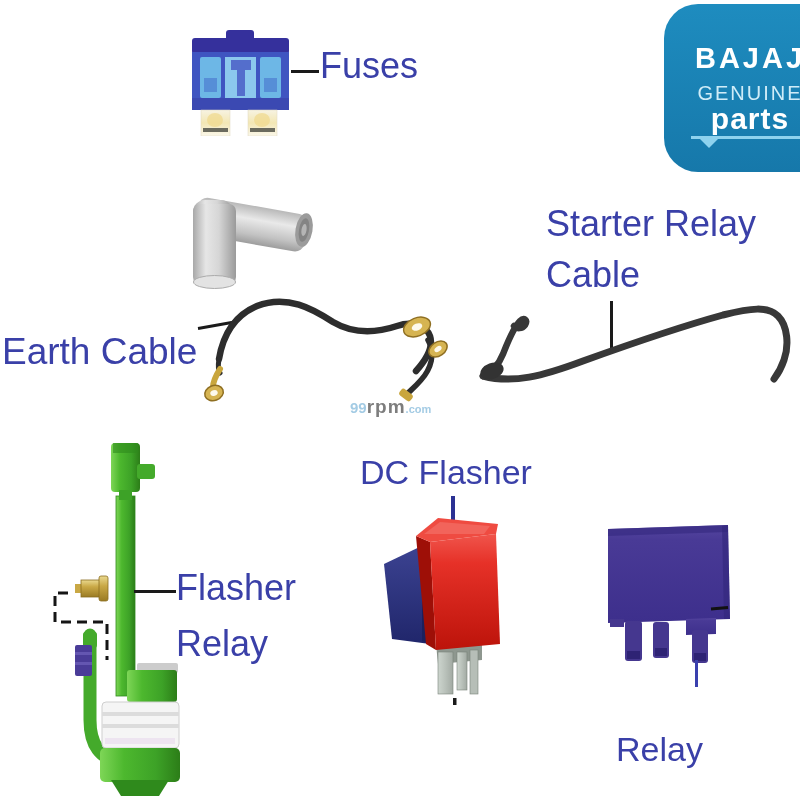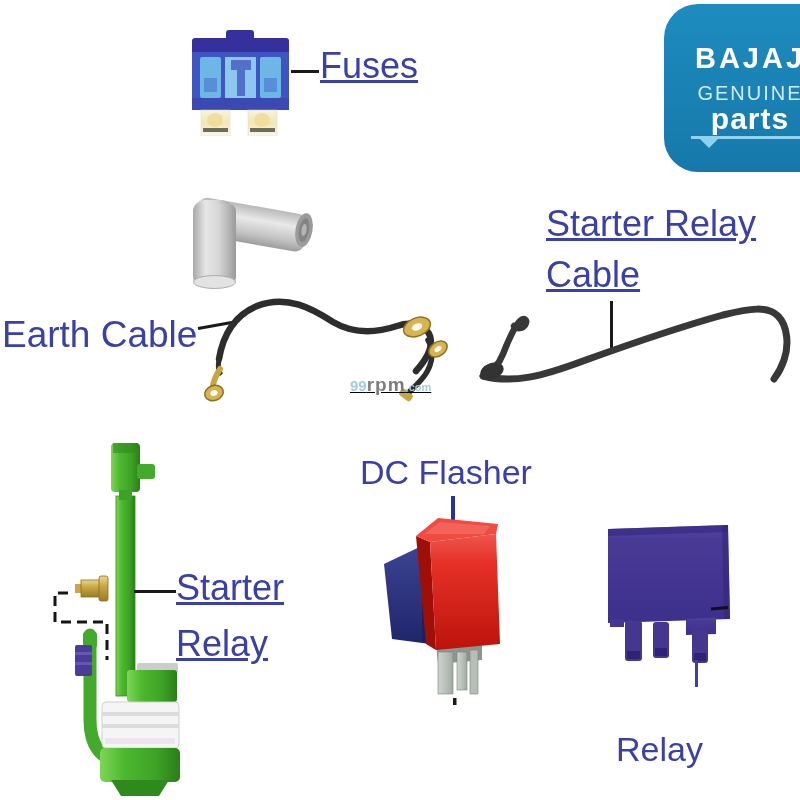--- a/index.html
+++ b/index.html
@@ -1,36 +1,36 @@
 <!DOCTYPE html>
 <html><head>
 <meta charset="utf-8">
 <style>
   html,body{margin:0;padding:0;background:#fff;}
   .canvas{position:relative;width:800px;height:800px;background:#fff;overflow:hidden;
           font-family:"Liberation Sans", sans-serif;}
   .part{position:absolute;}
   .label{position:absolute;color:#3a40a8;white-space:nowrap;line-height:1;}
-  .lbl36{font-size:36px;text-decoration:underline;}
-  .lbl37{font-size:37px;}
+  .lbl36{font-size:36px;}
+  .lbl37{font-size:37px;margin-top:17px;}
   .lbl34{font-size:34px;text-align:center;}
   .pointer{position:absolute;background:#1a1a1a;}
   .pointer.blue{background:#2b3193;}
   .pointer.blue2{background:#3a40ae;}
   
   .logo{position:absolute;left:620px;top:4px;width:172px;height:168px;border-radius:34px;
         background:linear-gradient(180deg,#1e8cbf,#1678aa);text-align:center;color:#fff;margin-left:44px;}
   .logo-bajaj{margin-top:38px;font-size:29px;font-weight:bold;letter-spacing:3px;color:#ffffff;}
   .logo-genuine{margin-top:7px;font-size:20px;letter-spacing:2px;color:#cfecf8;}
   .logo-parts{margin-top:0px;font-size:30px;font-weight:bold;letter-spacing:1px;color:#ffffff;line-height:0.95;text-align:center;}
   .logo-underline{width:116px;height:3.5px;background:#8ed2ee;margin:2px 0 0 27px;}
   .logo-arrow{width:0;height:0;margin:0 0 0 36px;border-left:9px solid transparent;
               border-right:9px solid transparent;border-top:9px solid #8ed2ee;}
   
-  .watermark{position:absolute;left:350px;top:374px;white-space:nowrap;text-decoration:underline;}
+  .watermark{position:absolute;left:350px;top:396px;white-space:nowrap;}
   .wm-num{color:#a3cbe4;font-size:15px;font-weight:bold;}
   .wm-rpm{color:#7d7d7d;font-size:19px;font-weight:bold;letter-spacing:1px;}
   .wm-com{color:#a3cbe4;font-size:11px;font-weight:bold;}
 </style>
 </head>
 <body>
 
 <div class="canvas">
 
   <div class="part" style="left:186px;top:30px;">
@@ -173,21 +173,21 @@
       <rect x="82" y="240" width="50" height="32" rx="3" fill="url(#greenG)"></rect>
       <rect x="57" y="272" width="77" height="46" rx="4" fill="#f5f5f5" stroke="#cfcfcf" stroke-width="1"></rect>
       <rect x="57" y="282" width="77" height="4" fill="#dcdcdc"></rect>
       <rect x="57" y="294" width="77" height="4" fill="#dcdcdc"></rect>
       <rect x="60" y="308" width="70" height="6" fill="#e8d8ec" opacity=".6"></rect>
       <rect x="55" y="318" width="80" height="34" rx="5" fill="url(#greenG)"></rect>
       <polygon points="66,350 124,350 114,366 76,366" fill="#2f8a1c"></polygon>
     </svg>
   </div>
   <div class="pointer" style="left:134px;top:590px;width:42px;height:3px;"></div>
-  <div class="label lbl36" style="left:176px;top:570px;">Starter</div>
+  <div class="label lbl36" style="left:176px;top:570px;">Flasher</div>
   <div class="label lbl36" style="left:176px;top:626px;">Relay</div>
 
   <div class="label lbl34" style="left:360px;top:455px;">DC Flasher</div>
   <div class="pointer blue" style="left:451px;top:496px;width:4px;height:27px;"></div>
   <div class="part" style="left:378px;top:512px;">
     <svg width="130" height="195" viewBox="0 0 130 195">
       <defs>
         <linearGradient id="redG" x1="0" y1="0" x2="0" y2="1">
           <stop offset="0" stop-color="#f0554c"></stop>
             <stop offset=".25" stop-color="#e63128"></stop>

